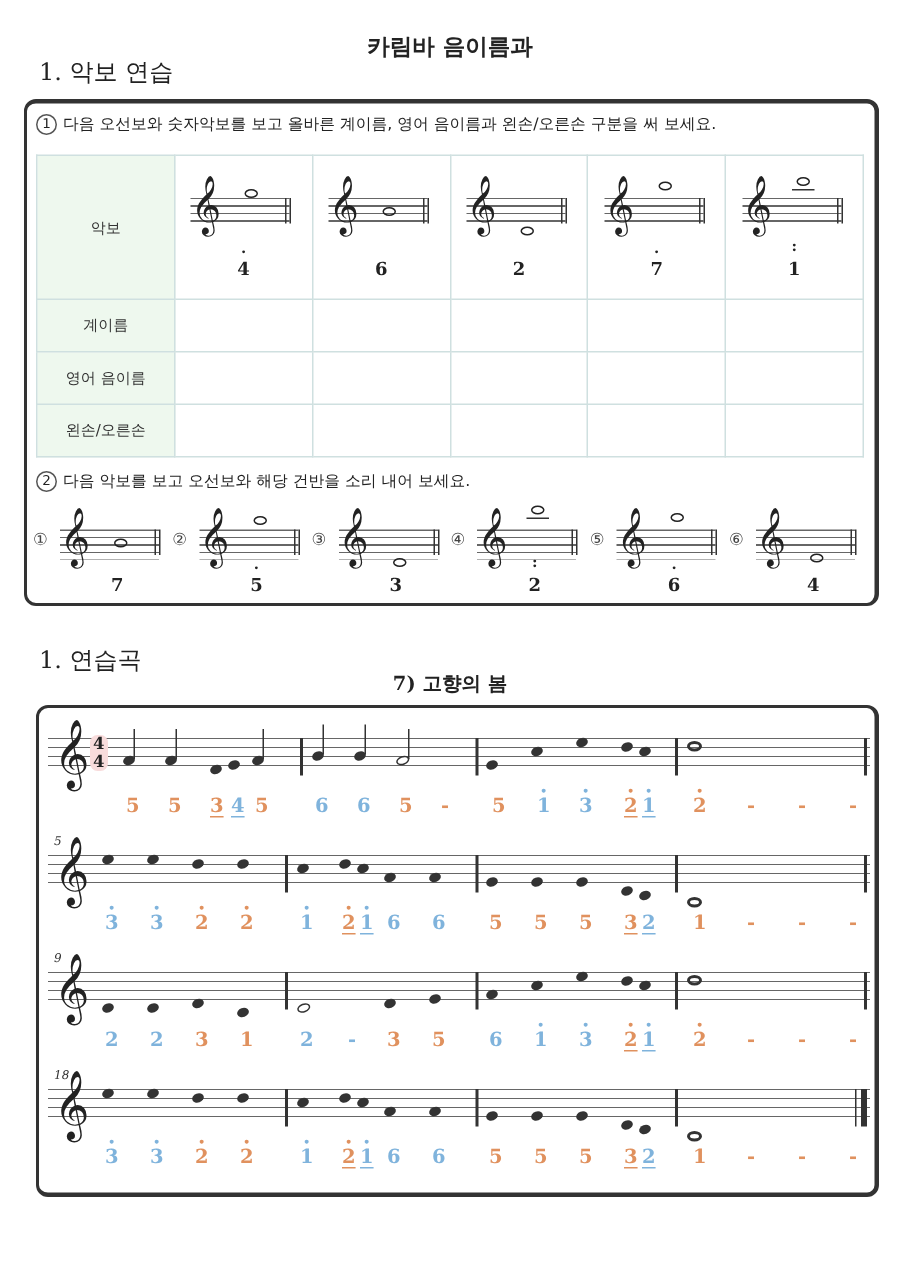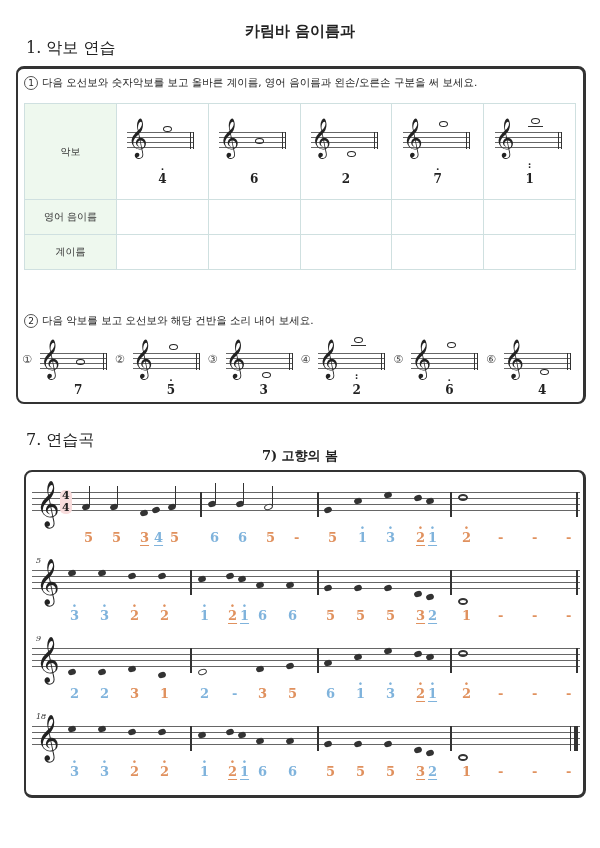--- a/index.html
+++ b/index.html
@@ -126,29 +126,37 @@
               <div class="clef">𝄞</div>
           <div class="note" style="top:0px;"></div>
               <div class="ledger" style="top:8px;"></div>
           <div class="bar" style="left:63px;"></div>
               <div class="bar" style="left:66px;"></div>
         </div>
         <div class="num-label"><span class="dot" style="top:-12px;">:</span><span>1</span></div>
       </td>
     </tr>
     <tr class="blank-row">
+      <td class="hdr">계이름</td>
+      <td></td>
+          <td></td>
+          <td></td>
+          <td></td>
+          <td></td>
+    </tr>
+    <tr class="blank-row">
       <td class="hdr">영어 음이름</td>
       <td></td>
           <td></td>
           <td></td>
           <td></td>
           <td></td>
     </tr>
     <tr class="blank-row">
-      <td class="hdr">계이름</td>
+      <td class="hdr">왼손/오른손</td>
       <td></td>
           <td></td>
           <td></td>
           <td></td>
           <td></td>
     </tr>
   </tbody>
     </table>
 
   <div class="instr instr2">
@@ -220,21 +228,21 @@
           <div class="clef">𝄞</div>
           <div class="note" style="top:30px;"></div>
           <div class="bar" style="left:63px;"></div>
           <div class="bar" style="left:66px;"></div>
         </div>
       <span class="num-label"><span>4</span></span>
     </div>
   </div>
 </div>
 
-<div class="section-title sec2">7. 연습곡</div>
+<div class="section-title sec2">1. 연습곡</div>
 <div class="song-title">7) 고향의 봄</div>
 
 <div class="box2">
   <div class="system" style="top:6px;">
     <div class="staff"></div>
     <div class="clef">𝄞</div>
     <div class="time"><span>4</span><br><span>4</span></div>
     <div class="barline" style="left:168px;"></div>
     <div class="barline" style="left:285px;"></div>
     <div class="barline" style="left:418px;"></div>

